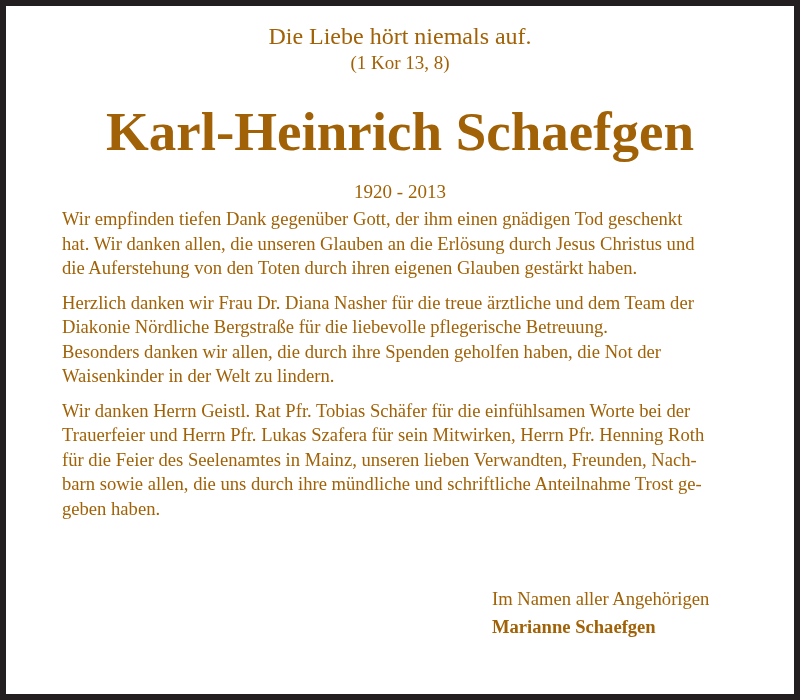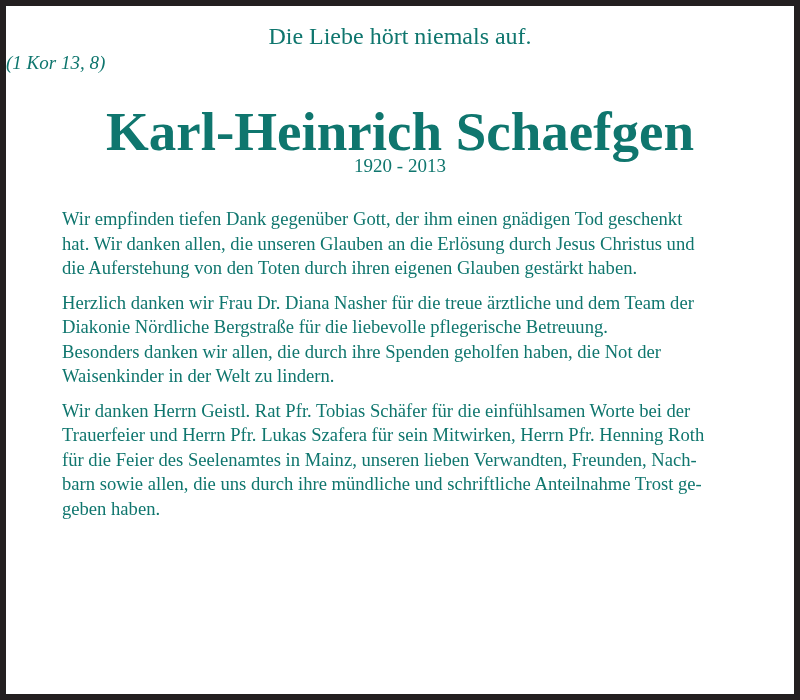--- a/index.html
+++ b/index.html
@@ -1,25 +1,25 @@
 <!DOCTYPE html>
 <html><head>
 <meta charset="utf-8">
 <style>
   html, body { margin: 0; padding: 0; }
   body { width: 800px; height: 700px; background: #231f20; }
   .frame {
     position: absolute; left: 6px; top: 6px; width: 788px; height: 688px;
-    background: #ffffff; color: #0f766e;
+    background: #ffffff; color: #a16207;
     font-family: "Liberation Serif", "DejaVu Serif", serif;
   }
   .motto { position: absolute; top: 16px; left: 0; width: 100%; text-align: center; font-size: 24px; line-height: 28px; }
-  .verse { position: absolute; top: 46px; left: 0; width: 100%; font-size: 19px; line-height: 22px; font-style: italic; }
+  .verse { position: absolute; top: 46px; left: 0; width: 100%; text-align: center; font-size: 19px; line-height: 22px; }
   .name { position: absolute; top: 96px; left: 0; width: 100%; text-align: center; font-size: 55px; line-height: 60px; font-weight: bold; letter-spacing: 0px; }
-  .years { position: absolute; top: 149px; left: 0; width: 100%; text-align: center; font-size: 19px; line-height: 22px; font-family: Liberation Serif, serif; }
+  .years { position: absolute; top: 175px; left: 0; width: 100%; text-align: center; font-size: 19px; line-height: 22px; font-family: Liberation Serif, serif; }
   .body { position: absolute; top: 201px; left: 16px; width: 770px; font-size: 18.6px; line-height: 24.5px; margin-left: 40px; }
   .body p { margin: 0 0 10px 0; white-space: pre-line; }
   .sign { position: absolute; top: 579px; left: 486px; font-size: 18.6px; line-height: 28px; }
   .signer { font-weight: bold; }
   .place { position: absolute; top: 650px; left: 16px; font-size: 18.6px; line-height: 24px; }
 </style>
 </head>
 <body>
 
 <div class="frame">
@@ -36,14 +36,18 @@
 Diakonie Nördliche Bergstraße für die liebevolle pflegerische Betreuung.
 Besonders danken wir allen, die durch ihre Spenden geholfen haben, die Not der
 Waisenkinder in der Welt zu lindern.</p>
     <p>Wir danken Herrn Geistl. Rat Pfr. Tobias Schäfer für die einfühlsamen Worte bei der
 Trauerfeier und Herrn Pfr. Lukas Szafera für sein Mitwirken, Herrn Pfr. Henning Roth
 für die Feier des Seelenamtes in Mainz, unseren lieben Verwandten, Freunden, Nach-
 barn sowie allen, die uns durch ihre mündliche und schriftliche Anteilnahme Trost ge-
 geben haben.</p>
   </div>
 
+  <div class="sign">
+    <div>Im Namen aller Angehörigen</div>
+    <div class="signer">Marianne Schaefgen</div>
+  </div>
 
 </div>
 
 </body></html>

